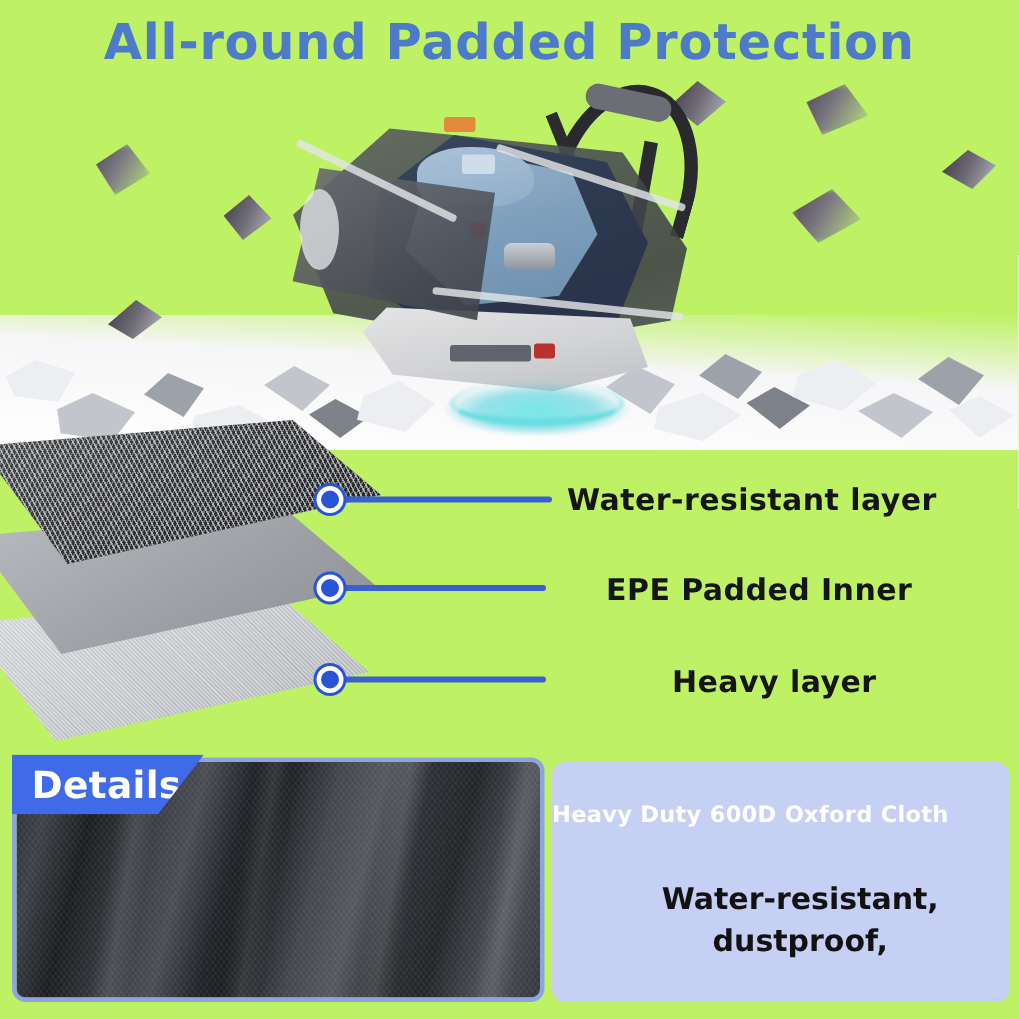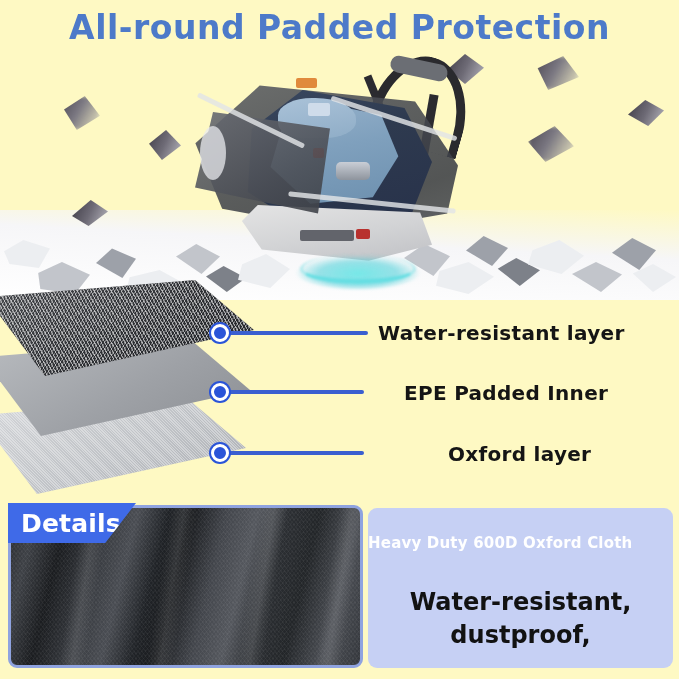--- a/index.html
+++ b/index.html
@@ -6,21 +6,21 @@
   * { margin:0; padding:0; box-sizing:border-box; }
   html, body {
     width:679px; height:679px;
     background:#ffffff;
     font-family:"DejaVu Sans", sans-serif;
     overflow:hidden;
   }
   #page {
     position:relative;
     width:679px; height:679px;
-    background:#fef9c3;
+    background:#bef264;
   }
 
   
   #title {
     position:absolute;
     left:0; top:8px;
     width:679px;
     text-align:center;
     font-family:"DejaVu Sans", sans-serif;
     font-size:33px;
@@ -340,25 +340,25 @@
     text-align:center;
     font-family:"DejaVu Sans", sans-serif;
     font-size:15px;
     font-weight:bold;
     color:#ffffff;
     letter-spacing:0.2px;
     white-space:nowrap;
   }
   #info-body {
     position:absolute;
-    left:6px; top:78px;
+    left:19px; top:78px;
     width:293px;
     text-align:center;
     font-family:"DejaVu Sans", sans-serif;
-    font-size:24px;
+    font-size:20px;
     font-weight:bold;
     color:#121212;
     line-height:1.38;
   }
 </style>
 </head>
 <body>
 
 <div id="page">
 
@@ -440,21 +440,21 @@
   <div class="callout-line" style="left:226px;top:331px;width:142px;"></div>
   <div class="callout-dot" style="left:211px;top:324px;"></div>
   <div class="layer-label" style="left:378px;top:321px;text-align:center;">Water-resistant layer</div>
 
   <div class="callout-line" style="left:226px;top:390px;width:138px;"></div>
   <div class="callout-dot" style="left:211px;top:383px;"></div>
   <div class="layer-label" style="left:404px;top:381px;">EPE Padded Inner</div>
 
   <div class="callout-line" style="left:226px;top:451px;width:138px;"></div>
   <div class="callout-dot" style="left:211px;top:444px;"></div>
-  <div class="layer-label" style="left:448px;top:442px;">Oxford layer</div>
+  <div class="layer-label" style="left:448px;top:442px;">Heavy layer</div>
 
   <div id="detail-photo">
     <div class="weave"></div>
     <div class="fold" style="left:60px;"></div>
     <div class="fold" style="left:148px;"></div>
     <div class="fold" style="left:238px;"></div>
     <div class="fold" style="left:316px;"></div>
   </div>
 
   <div id="details-badge">

